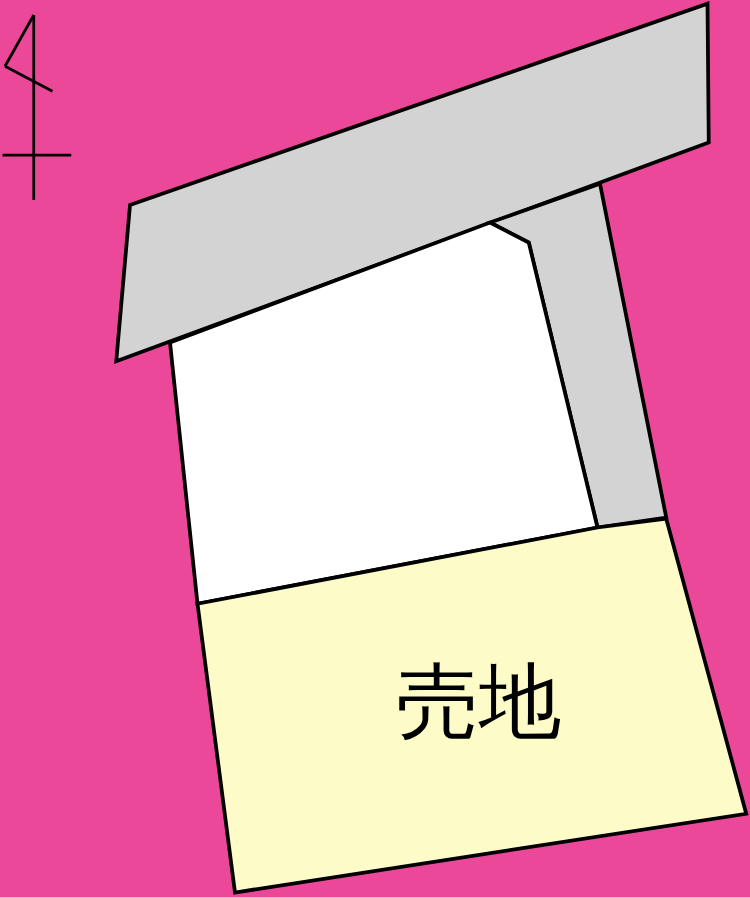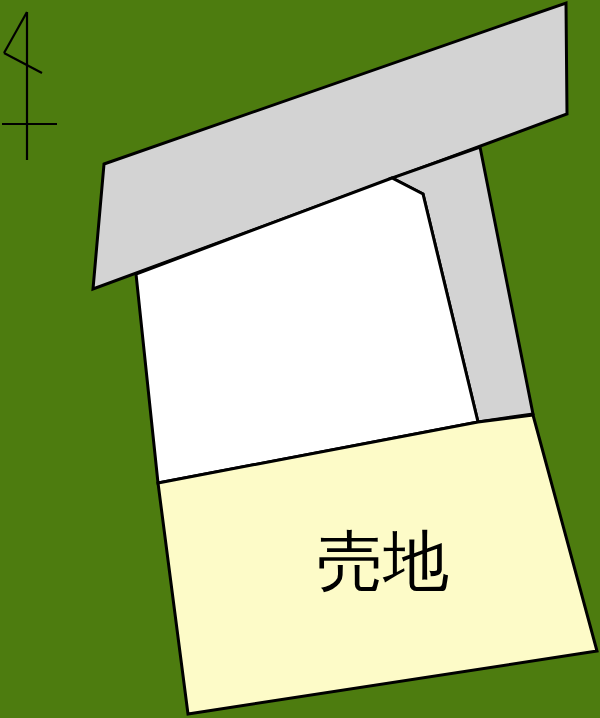--- a/index.html
+++ b/index.html
@@ -4,21 +4,21 @@
 <style>
   html, body {
     margin: 0;
     padding: 0;
     background: #ffffff;
   }
   .canvas {
     position: relative;
     width: 600px;
     height: 718px;
-    background: #4d7c0f;
+    background: #ec4899;
     overflow: hidden;
     font-family: "DejaVu Sans", "Liberation Sans", sans-serif;
   }
   svg text {
     font-family: "DejaVu Sans", "Liberation Sans", sans-serif;
     fill: #000000;
   }
 </style>
 </head>
 <body>

